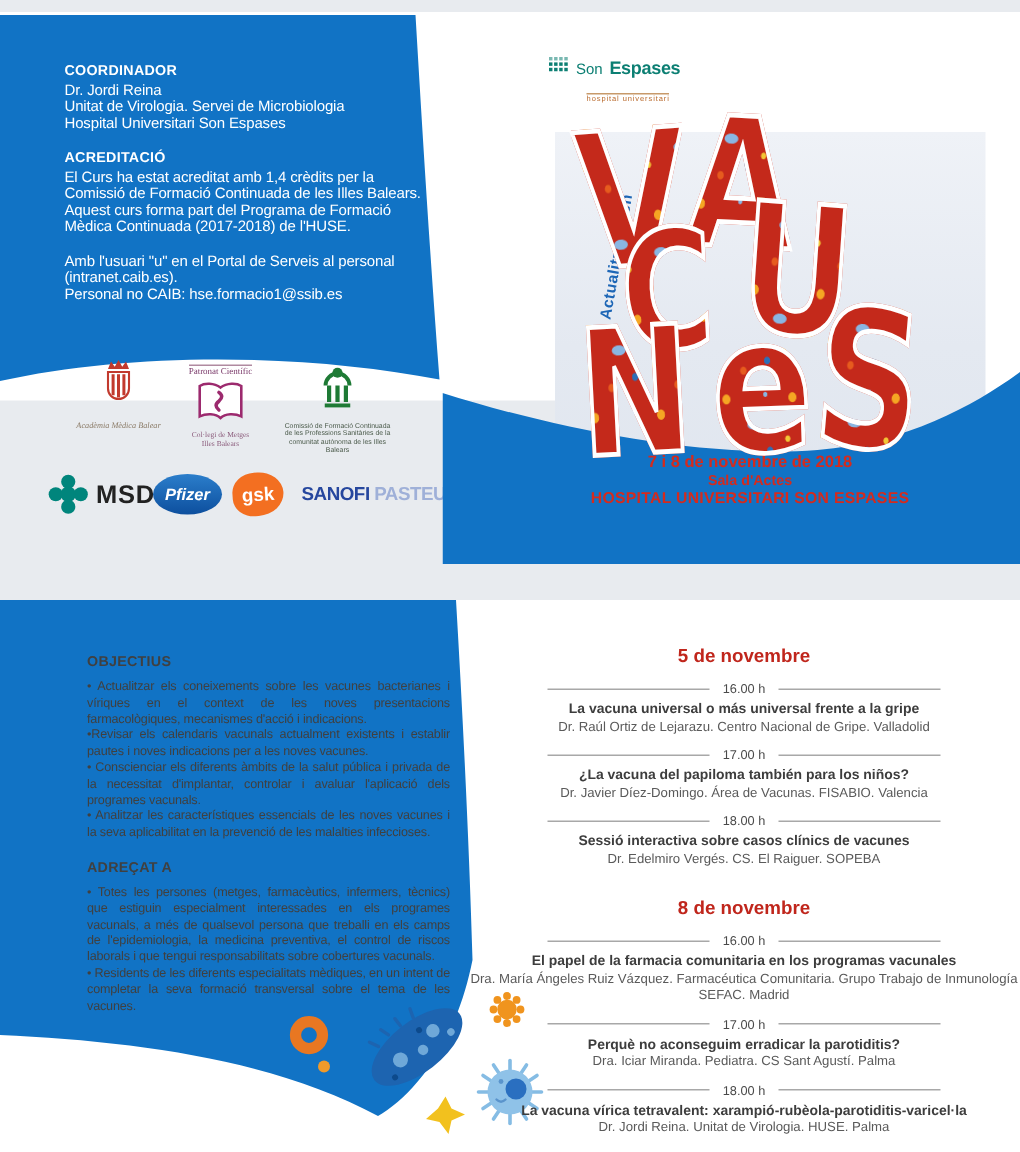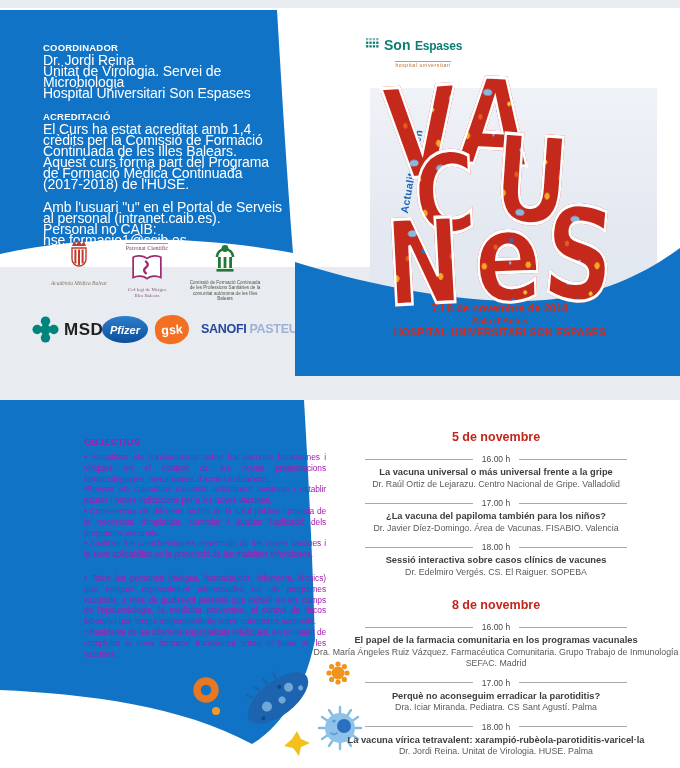--- a/index.html
+++ b/index.html
@@ -12,21 +12,21 @@
   .card{position:absolute;left:0;width:680px;background:#ffffff;}
   #top-card{top:8px;height:259px;}
   #bottom-card{top:400px;height:368px;}
 
   
   .blue-shape{position:absolute;pointer-events:none;}
   #front-blue{left:0;top:2px;}
   .info-text{position:absolute;left:43px;top:34px;width:242px;color:#fff;}
   .info-section{margin-bottom:12px;}
   .info-heading{font-size:9.5px;font-weight:bold;letter-spacing:.2px;margin-bottom:2px;}
-  .info-body{font-size:14px;line-height:11px;white-space:pre-line;letter-spacing:-.1px;}
+  .info-body{font-size:10px;line-height:11px;white-space:pre-line;letter-spacing:-.1px;}
 
   
   .inst-logo{position:absolute;text-align:center;}
   .inst-caption{font-family:"Liberation Serif",serif;color:#8a7a66;}
   #logo-amb{left:46px;top:232px;width:66px;}
   #logo-amb .inst-caption{font-size:5.5px;font-style:italic;margin-top:2px;}
   #logo-patronat{left:116px;top:228px;width:62px;}
   #logo-patronat .cap-top{font-size:6px;color:#7a3a6a;font-family:"Liberation Serif",serif;border-top:1px solid #b08aa0;display:inline-block;padding-top:1px;margin-bottom:1px;}
   #logo-patronat .cap-bottom{font-size:5px;color:#8a5a7a;font-family:"Liberation Serif",serif;white-space:pre-line;line-height:6px;margin-top:1px;}
   #logo-cfc{left:186px;top:236px;width:78px;}
@@ -42,21 +42,21 @@
   .gsk-blob{width:34px;height:29px;background:#f36f21;border-radius:48% 52% 55% 45%;display:flex;align-items:center;justify-content:center;color:#fff;font-weight:bold;font-size:12.5px;transform:rotate(-4deg);}
   #sp-sanofi{left:201px;top:313px;}
   .sanofi-text{font-size:12.5px;font-weight:bold;color:#26479e;letter-spacing:-.3px;}
   .pasteur-text{font-size:12.5px;font-weight:bold;color:#9fb0d8;letter-spacing:-.3px;margin-left:3px;}
   .bird{margin-left:2px;}
 
   
   #son-espases{position:absolute;left:366px;top:30px;display:flex;align-items:flex-start;}
   .se-text{margin-left:4px;text-align:center;}
   .se-line1{color:#0c7f73;line-height:14px;white-space:nowrap;}
-  .se-pre{font-size:14px;font-weight:bold;}
+  .se-pre{font-size:10px;font-weight:normal;}
   .se-name{font-size:12px;font-weight:bold;letter-spacing:-.2px;}
   .se-tag{font-size:5px;color:#b96a2d;letter-spacing:.6px;border-top:.5px solid #c89a6a;display:inline-block;}
 
   
   #poster{position:absolute;left:370px;top:80px;width:287px;height:286px;
     background:linear-gradient(180deg,#eff2f7 0%,#e4e9f1 50%,#dfe5ee 100%);}
   #wave{position:absolute;left:295px;top:232px;width:385px;height:136px;}
   #wave svg{position:absolute;left:0;top:0;}
   .poster-dates{position:absolute;left:65px;top:62px;width:280px;text-align:center;color:#d42b1e;z-index:3;}
   .pd1{font-size:11px;font-weight:bold;line-height:13px;}
@@ -83,21 +83,21 @@
   }
   .L0{left:14px;top:-2px;font-size:96px;transform:rotate(-4deg) scaleY(1.3);}
   .L1{left:88px;top:-10px;font-size:92px;transform:rotate(3deg) scaleY(1.3);}
   .L2{left:44px;top:64px;font-size:84px;transform:rotate(-3deg) scaleY(1.3);}
   .L3{left:124px;top:48px;font-size:92px;transform:rotate(4deg) scaleY(1.3);}
   .L4{left:16px;top:130px;font-size:90px;transform:rotate(-3deg) scaleY(1.3);}
   .L5{left:104px;top:120px;font-size:100px;transform:rotate(-2deg) scaleY(1.25);}
   .L6{left:174px;top:118px;font-size:98px;transform:rotate(5deg) scaleY(1.3);}
 
   
-  .back-text{position:absolute;left:58px;top:36px;width:242px;color:#a21caf;z-index:2;margin-left:26px;}
+  .back-text{position:absolute;left:58px;top:36px;width:242px;color:#404040;z-index:2;}
   .back-section{margin-bottom:13px;}
   .back-heading{font-size:9.5px;font-weight:bold;margin-bottom:5px;letter-spacing:.2px;}
   .back-body{font-size:8.4px;line-height:10.8px;text-align:justify;white-space:pre-line;letter-spacing:-.1px;}
 
   
   #program{position:absolute;left:312px;top:30px;width:368px;text-align:center;z-index:2;}
   .day-title{font-size:12.5px;font-weight:bold;color:#c0261c;margin-bottom:10px;}
   .day-title.second{margin-top:20px;}
   .session{margin-bottom:8px;}
   .time-row{display:flex;align-items:center;justify-content:center;width:262px;margin:0 auto 3px auto;}
@@ -266,20 +266,21 @@
 
   <div class="back-text">
     <div class="back-section">
       <div class="back-heading">OBJECTIUS</div>
       <div class="back-body">• Actualitzar els coneixements sobre les vacunes bacterianes i víriques en el context de les noves presentacions farmacològiques, mecanismes d'acció i indicacions.
 •Revisar els calendaris vacunals actualment existents i establir pautes i noves indicacions per a les noves vacunes.
 • Conscienciar els diferents àmbits de la salut pública i privada de la necessitat d'implantar, controlar i avaluar l'aplicació dels programes vacunals.
 • Analitzar les característiques essencials de les noves vacunes i la seva aplicabilitat en la prevenció de les malalties infeccioses.</div>
     </div>
     <div class="back-section">
+      <div class="back-heading">ADREÇAT A</div>
       <div class="back-body">• Totes les persones (metges, farmacèutics, infermers, tècnics) que estiguin especialment interessades en els programes vacunals, a més de qualsevol persona que treballi en els camps de l'epidemiologia, la medicina preventiva, el control de riscos laborals i que tengui responsabilitats sobre cobertures vacunals.
 • Residents de les diferents especialitats mèdiques, en un intent de completar la seva formació transversal sobre el tema de les vacunes.</div>
     </div>
   </div>
 
   <svg class="microbes" style="left:190px;top:250px;" width="220" height="118" viewBox="0 0 220 118">
     <g>
       <circle cx="16" cy="40" r="9" fill="none" stroke="#e87722" stroke-width="7.5"></circle>
       <circle cx="26" cy="61" r="4" fill="#f09a2a"></circle>
     </g>

